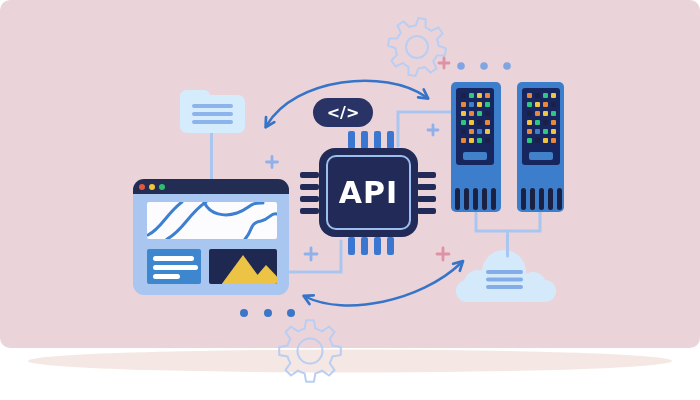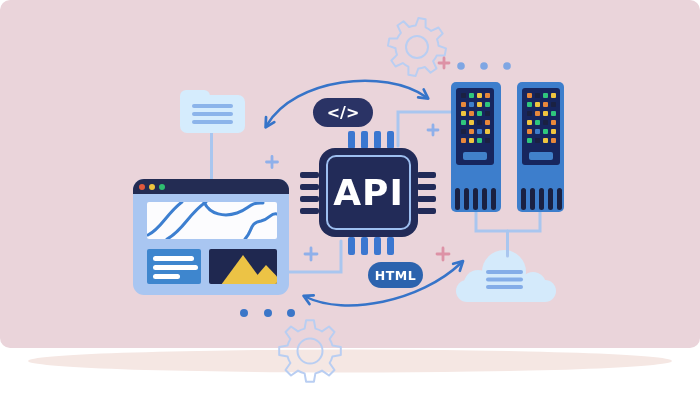--- a/index.html
+++ b/index.html
@@ -20,21 +20,21 @@
   .titlebar{position:absolute;left:0;top:0;width:100%;height:15px;background:#232C53;display:flex;align-items:center;gap:4px;padding-left:6px;box-sizing:border-box;}
   .titlebar .dot{width:6px;height:6px;border-radius:50%;display:inline-block;}
   .map{position:absolute;left:14px;top:23px;width:130px;height:37px;background:#FCFCFE;border-radius:2px;overflow:hidden;}
   .textcard{position:absolute;left:14px;top:70px;width:54px;height:35px;background:#3E86CE;border-radius:2px;}
   .textcard .tline{position:absolute;left:6px;height:5px;background:#ffffff;border-radius:2.5px;}
   .imagecard{position:absolute;left:76px;top:70px;width:68px;height:35px;background:#1F2850;border-radius:2px;overflow:hidden;}
 
   
   .chip{left:319px;top:148px;width:99px;height:89px;background:#222B58;border-radius:16px;display:flex;align-items:center;justify-content:center;}
   .chip .inner{position:absolute;left:7px;top:7px;right:7px;bottom:7px;border:2px solid #9DBFF0;border-radius:10px;box-sizing:border-box;}
-  .chip .label{position:relative;color:#ffffff;font-weight:700;font-size:36px;letter-spacing:1px;font-family:"DejaVu Sans","Liberation Sans",sans-serif;}
+  .chip .label{position:relative;color:#ffffff;font-weight:700;font-size:30px;letter-spacing:1px;font-family:"DejaVu Sans","Liberation Sans",sans-serif;}
 
   
   .pill{display:flex;align-items:center;justify-content:center;color:#fff;font-weight:700;
         font-family:"DejaVu Sans","Liberation Sans",sans-serif;}
   .code-badge{left:313px;top:98px;width:60px;height:29px;border-radius:15px;background:#2A3365;font-size:16px;}
   .html-badge{left:368px;top:262px;width:55px;height:26px;border-radius:13px;background:#2C63AE;font-size:12.5px;letter-spacing:.5px;}
 
   
   .tower{top:82px;width:50px;height:130px;background:#3D7ECC;border-radius:5px;}
   .tower-1{left:451px;}
@@ -183,23 +183,20 @@
 
   <div class="abs pill code-badge">
     <span>&lt;/&gt;</span>
   </div>
 
   <div class="abs chip">
     <div class="inner"></div>
     <span class="label">API</span>
   </div>
 
-  <div class="abs pill html-badge">
-    <span>HTML</span>
-  </div>
 
   <div class="abs tower tower-1">
     <div class="panel">
       <div class="lights">
           <span class="light" style="background: rgb(26, 33, 66);"></span>
           <span class="light" style="background: rgb(47, 199, 125);"></span>
           <span class="light" style="background: rgb(239, 197, 63);"></span>
           <span class="light" style="background: rgb(232, 136, 59);"></span>
           <span class="light" style="background: rgb(232, 136, 59);"></span>
           <span class="light" style="background: rgb(62, 126, 203);"></span>

